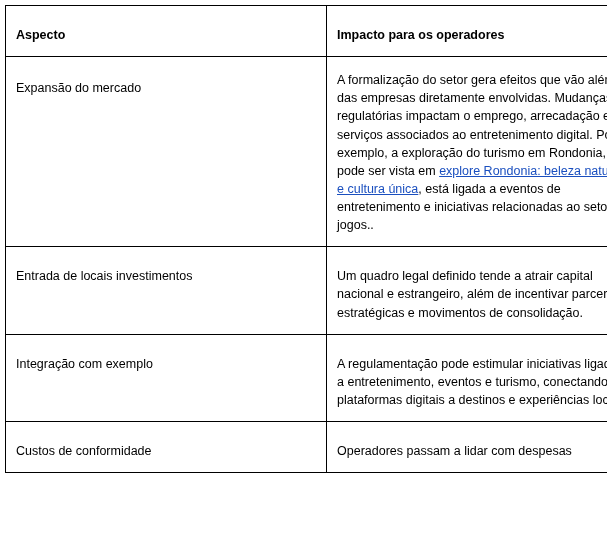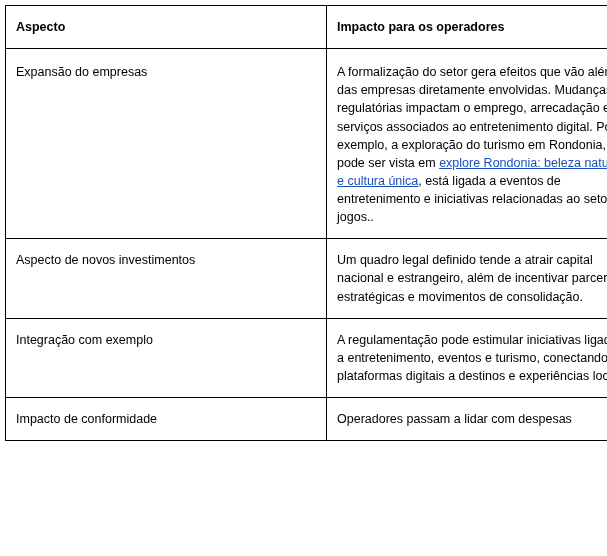--- a/index.html
+++ b/index.html
@@ -30,20 +30,21 @@
   .col-aspect { width: 300px; }
   .col-impact { width: 295px; }
   .header-cell {
     font-weight: bold;
     padding-top: 16px;
     padding-bottom: 16px;
   }
   .cell-text {
     display: block;
     white-space: pre-wrap;
+    margin-top: 8px;
   }
   .inline-link {
     color: #1a4fbf;
     text-decoration: underline;
     cursor: pointer;
   }
   .row-tall td { padding-top: 14px; }
 </style>
 </head>
 <body>
@@ -54,47 +55,47 @@
       <td class="col-aspect header-cell">
         <span class="cell-text">Aspecto</span>
       </td>
       <td class="col-impact header-cell">
         <span class="cell-text">Impacto para os operadores</span>
       </td>
     </tr>
 
     <tr class="row-tall">
       <td class="col-aspect">
-        <span class="cell-text">Expansão do empresas</span>
+        <span class="cell-text">Expansão do mercado</span>
       </td>
       <td class="col-impact">
         <span>A formalização do setor gera efeitos que vão além das empresas diretamente envolvidas. Mudanças regulatórias impactam o emprego, arrecadação e serviços associados ao entretenimento digital. Por exemplo, a exploração do turismo em Rondonia, que pode ser vista em </span><a class="inline-link">explore Rondonia: beleza natural e cultura única</a><span>, está ligada a eventos de entretenimento e iniciativas relacionadas ao setor de jogos..</span>
       </td>
     </tr>
 
     <tr>
       <td class="col-aspect">
-        <span class="cell-text">Aspecto de novos investimentos</span>
+        <span class="cell-text">Entrada de locais investimentos</span>
       </td>
       <td class="col-impact">
         <span class="cell-text">Um quadro legal definido tende a atrair capital nacional e estrangeiro, além de incentivar parcerias estratégicas e movimentos de consolidação.</span>
       </td>
     </tr>
 
     <tr>
       <td class="col-aspect">
         <span class="cell-text">Integração com exemplo</span>
       </td>
       <td class="col-impact">
         <span class="cell-text">A regulamentação pode estimular iniciativas ligadas a entretenimento, eventos e turismo, conectando plataformas digitais a destinos e experiências locais.</span>
       </td>
     </tr>
 
     <tr>
       <td class="col-aspect">
-        <span class="cell-text">Impacto de conformidade</span>
+        <span class="cell-text">Custos de conformidade</span>
       </td>
       <td class="col-impact">
         <span class="cell-text">Operadores passam a lidar com despesas</span>
       </td>
     </tr>
   </tbody>
 </table>
 
 </body></html>

